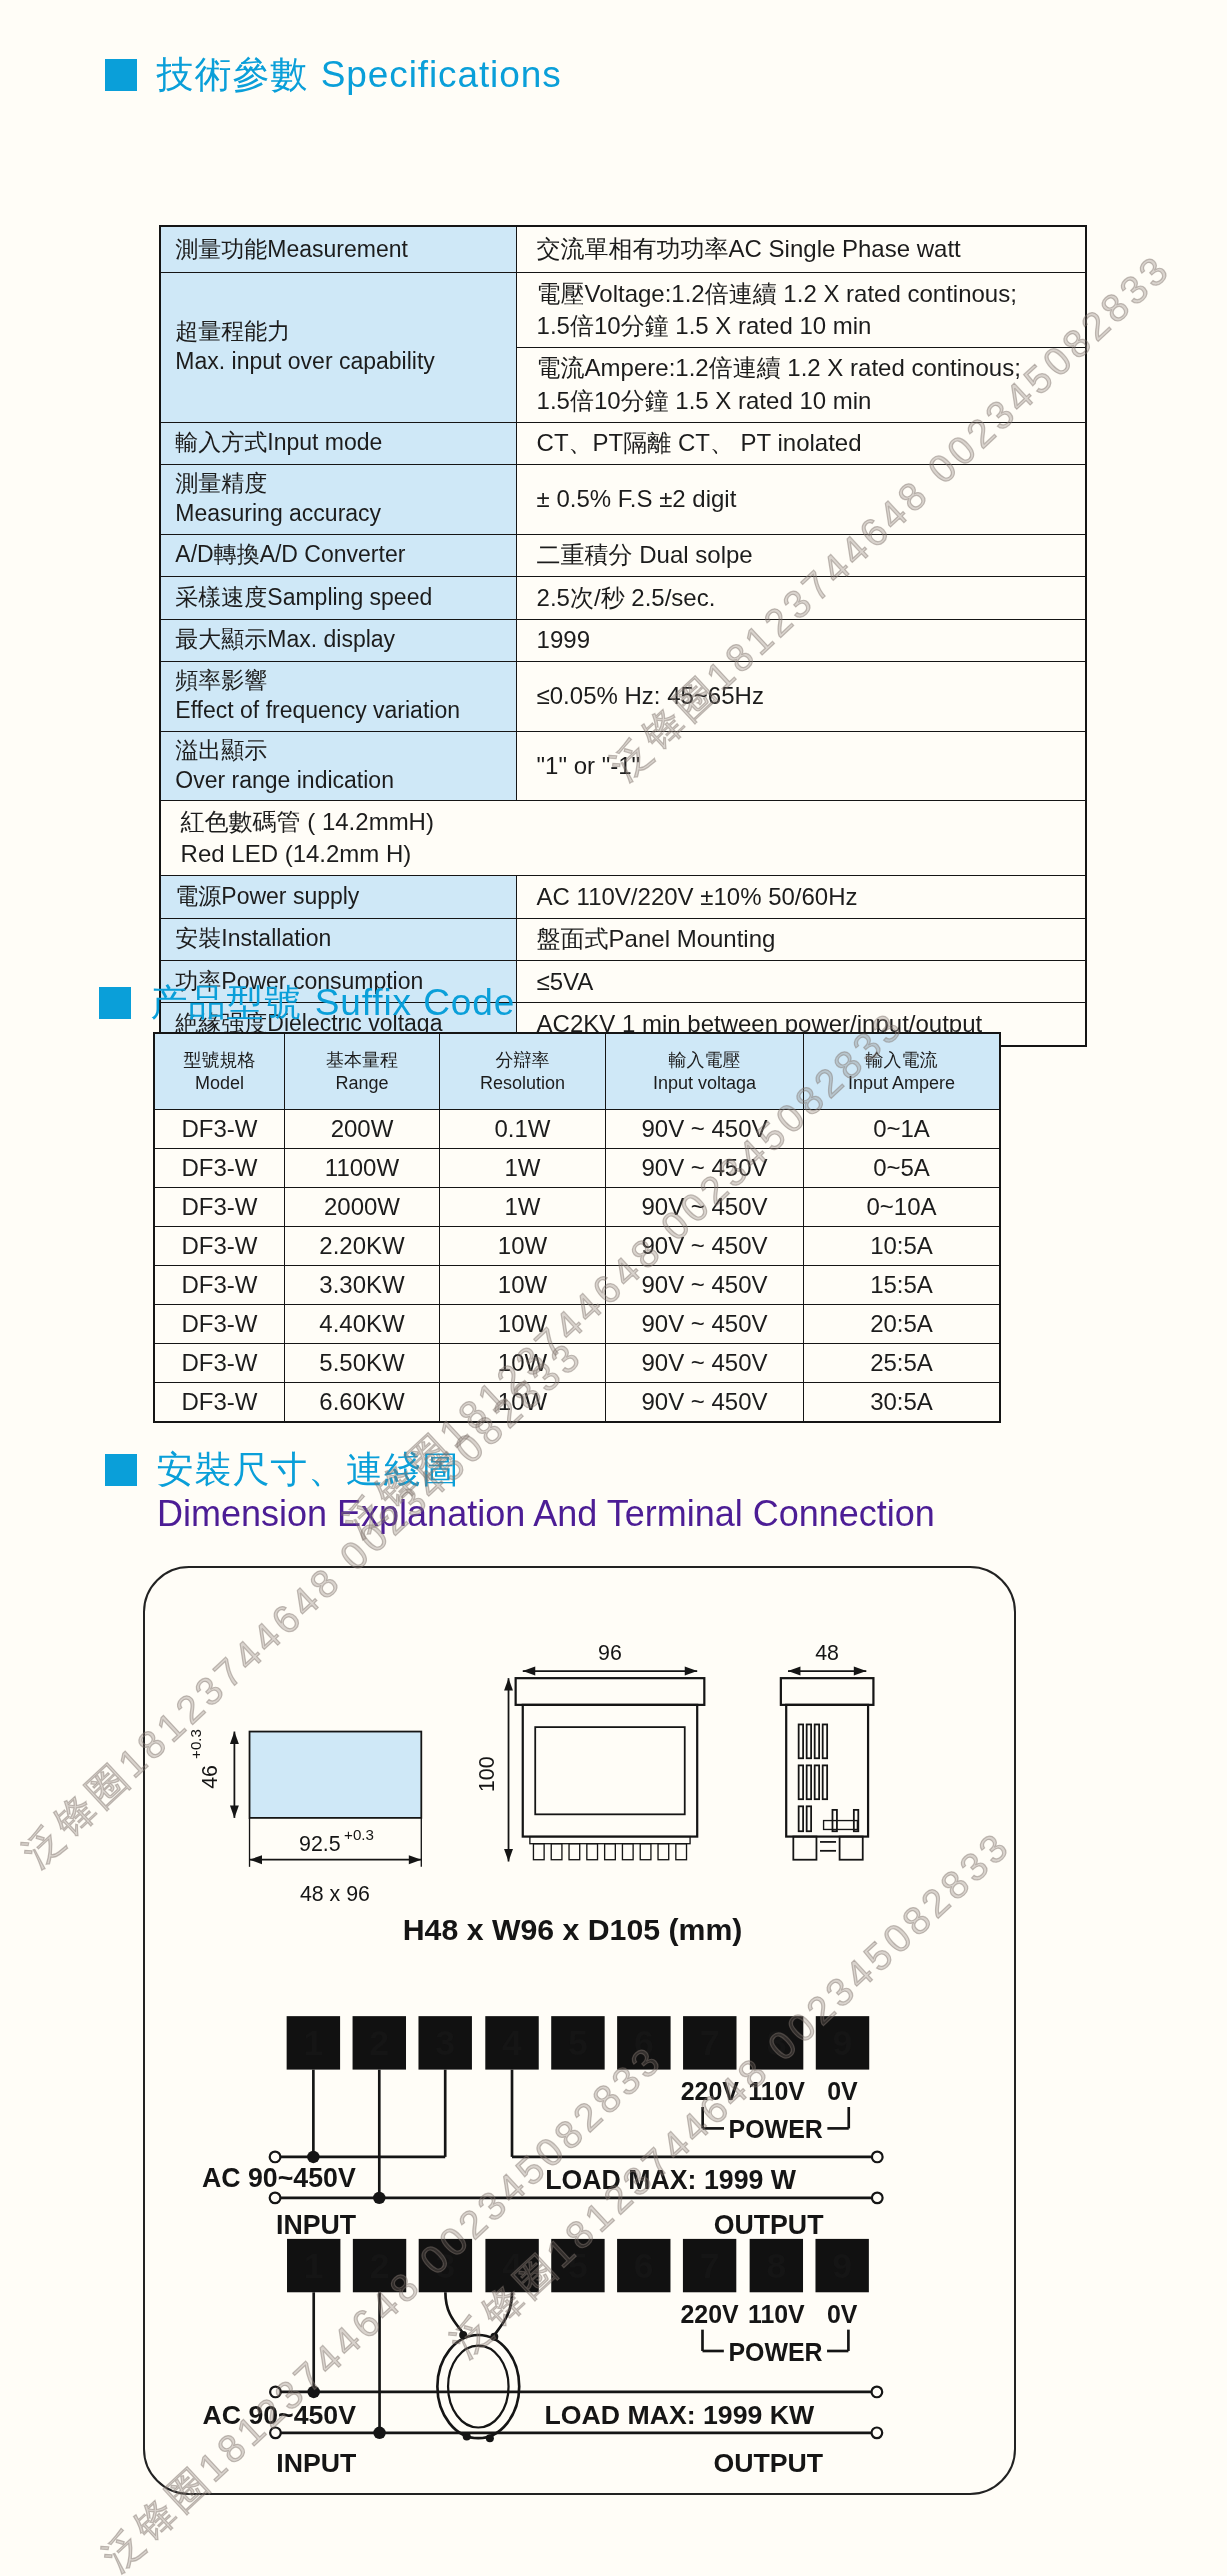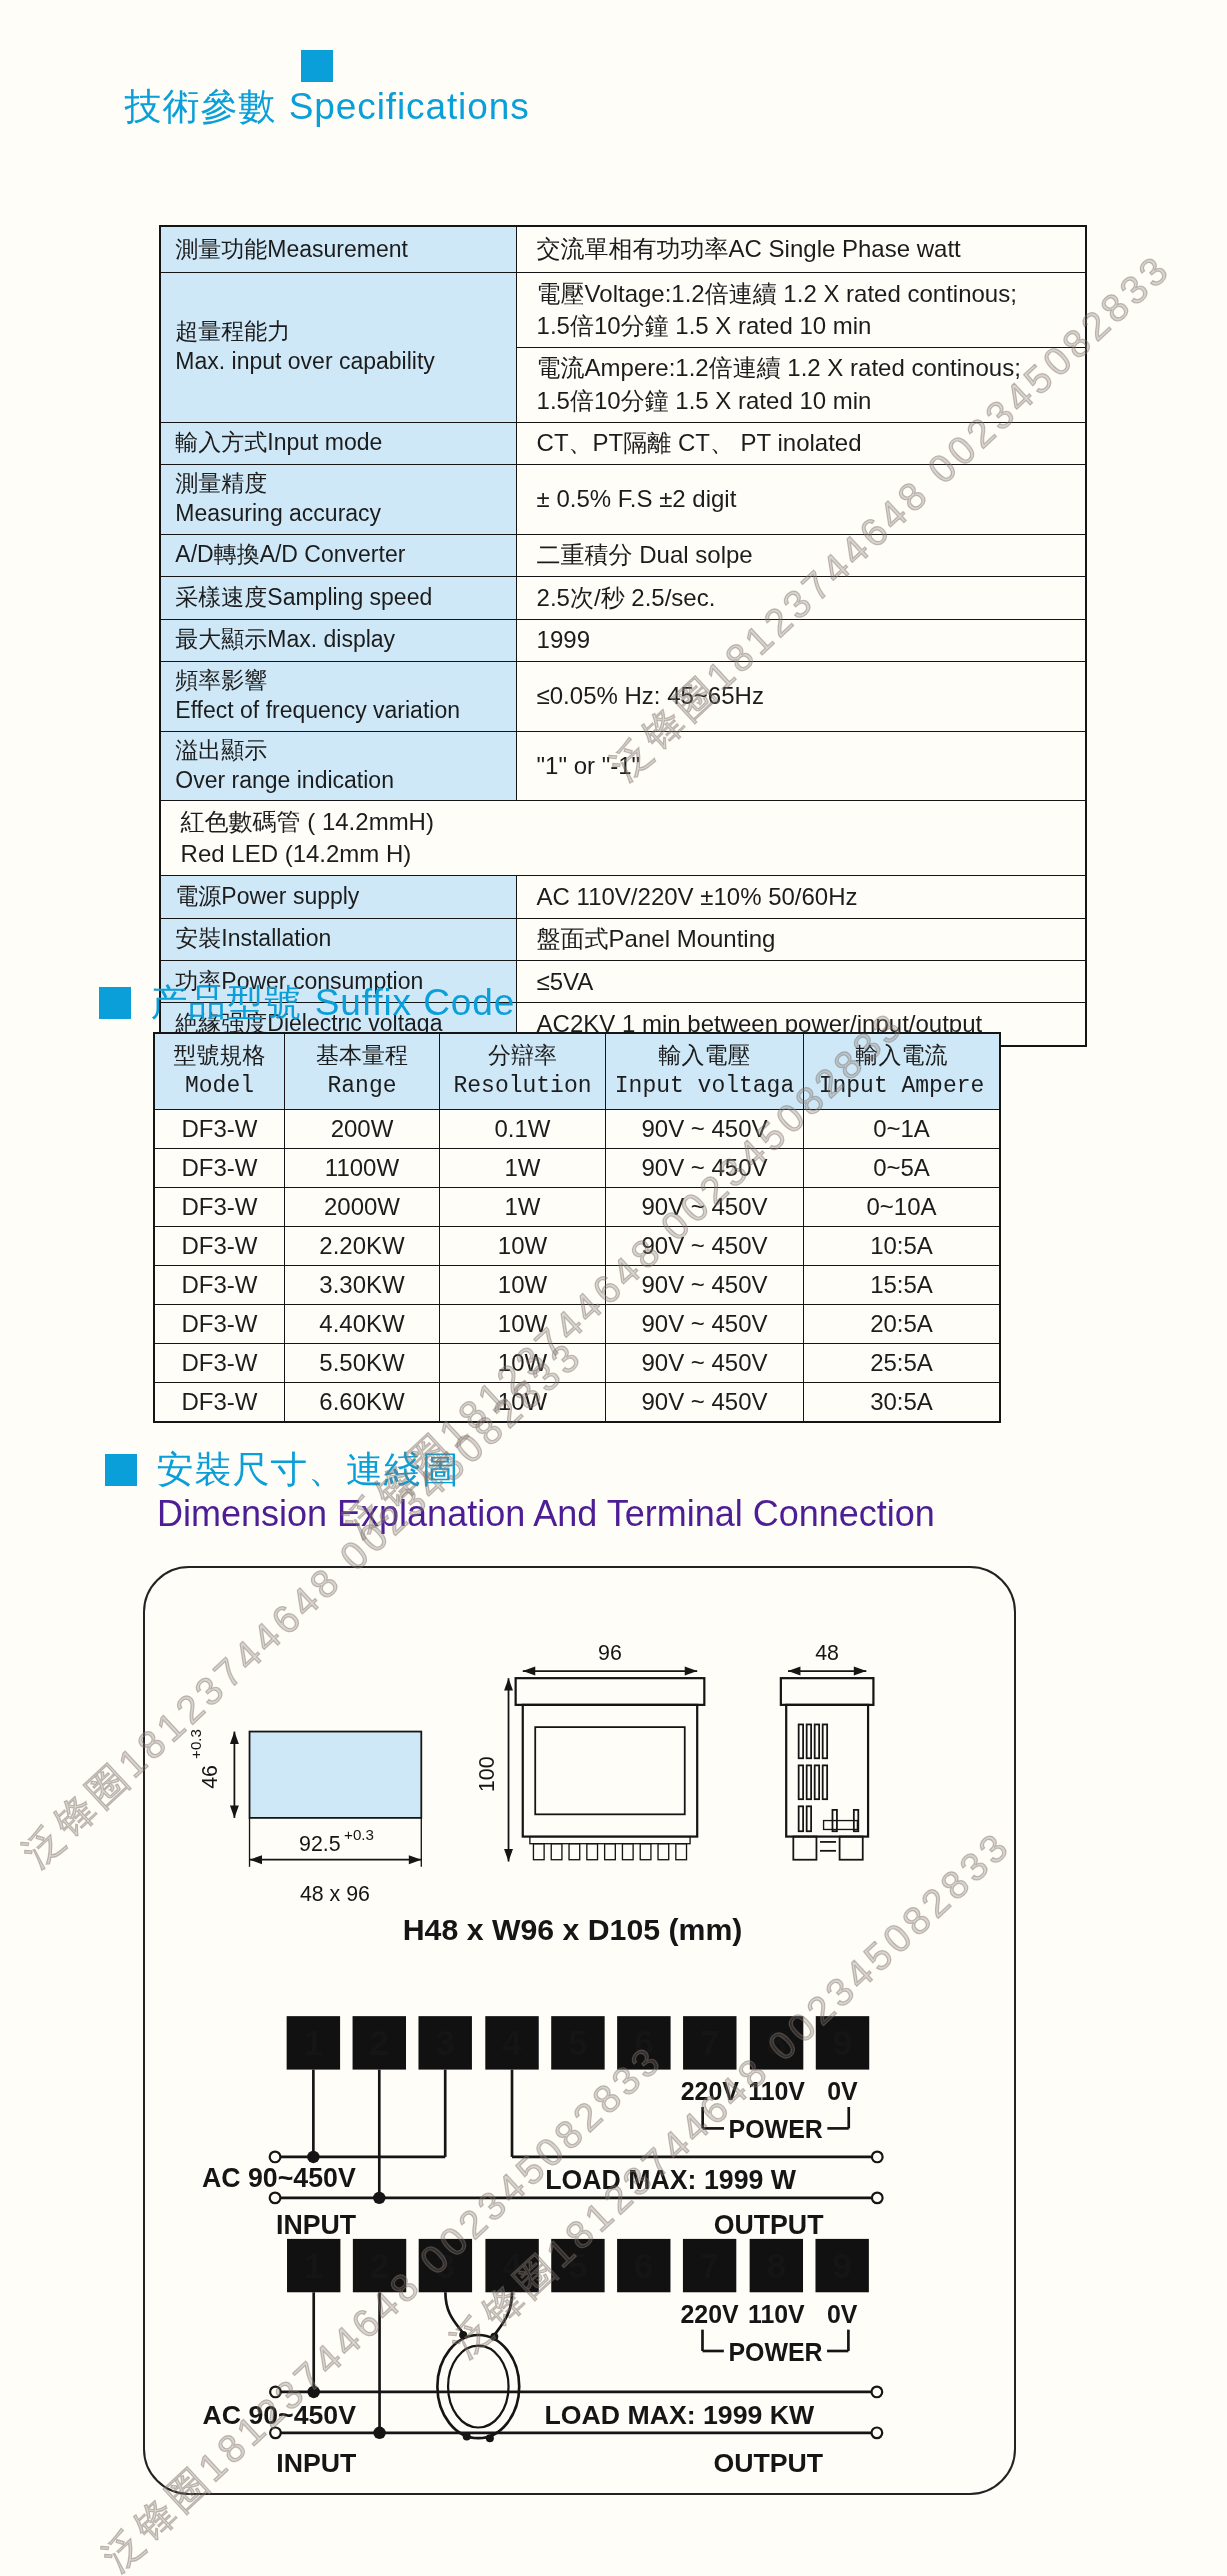--- a/index.html
+++ b/index.html
@@ -34,21 +34,21 @@
   
   .suffix-table { position:absolute; left:153px; top:1032px; width:848px; border:2.7px solid #151515; background:#fffdf7; }
   .xrow { display:flex; border-top:1.8px solid #151515; }
   .xrow.head { border-top:0; background:#cfe8f7; }
   .xc {
     display:flex; align-items:center; justify-content:center; text-align:center;
     border-right:1.8px solid #151515; font-size:24px; line-height:1.25; white-space:pre-line;
     min-height:38px;
   }
   .xc:last-child { border-right:0; }
-  .xrow.head .xc { min-height:75px; font-size:23px;font-family:Liberation Mono, monospace; }
+  .xrow.head .xc { min-height:75px; font-size:18px; }
   .w1{flex:0 0 130px;} .w2{flex:0 0 155px;} .w3{flex:0 0 166px;} .w4{flex:0 0 198px;} .w5{flex:1;}
   
   .panel {
     position:absolute; left:143px; top:1566px; width:873px; height:929px;
     border:2.7px solid #222; border-radius:46px; background:transparent;
   }
   .panel svg { position:absolute; left:0; }
   
   .wm {
     position:absolute; white-space:nowrap; pointer-events:none;
@@ -57,21 +57,21 @@
     -webkit-text-stroke:1.2px rgba(128,117,110,0.45);
     transform:translate(-50%,-50%) rotate(-43deg);
   }
   svg text { font-family:"Liberation Sans", sans-serif; fill:#151515; }
 </style>
 </head>
 <body>
 
 <div class="page">
 
-  <div class="sec-head" style="left:105px; top:50px;flex-direction:column;">
+  <div class="sec-head" style="left:105px; top:50px;">
     <div class="sq"></div>
     <div class="sec-title"><span>技術參數</span><span class="en">Specifications</span></div>
   </div>
 
   <div class="spec-table">
     <div class="srow" style="min-height:45px">
       <div class="slabel">測量功能Measurement</div>
       <div class="sval">交流單相有功功率AC Single Phase  watt</div>
     </div>
     <div class="srow">

